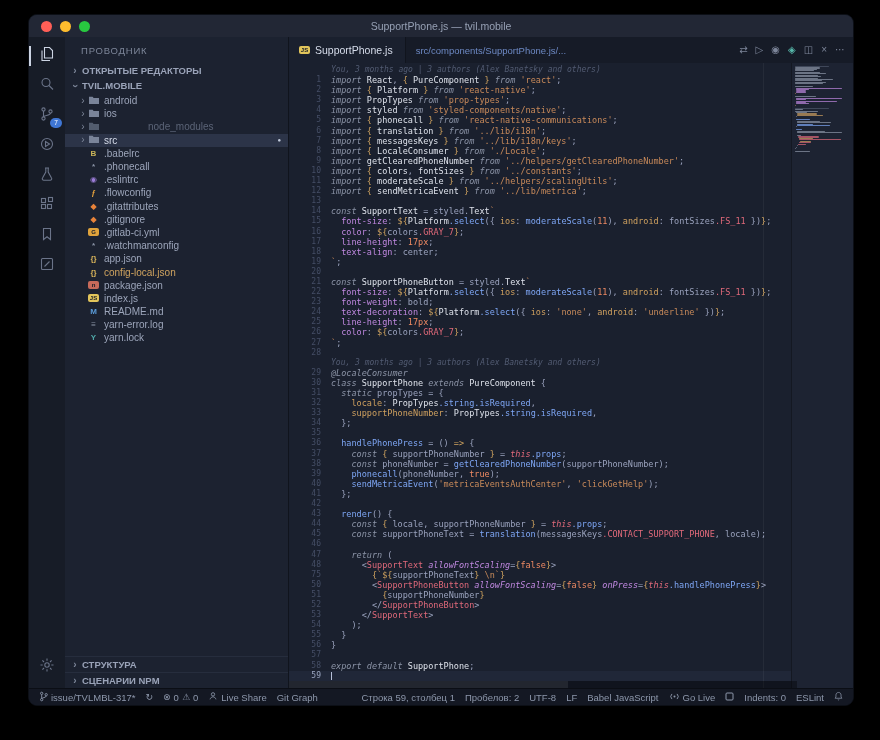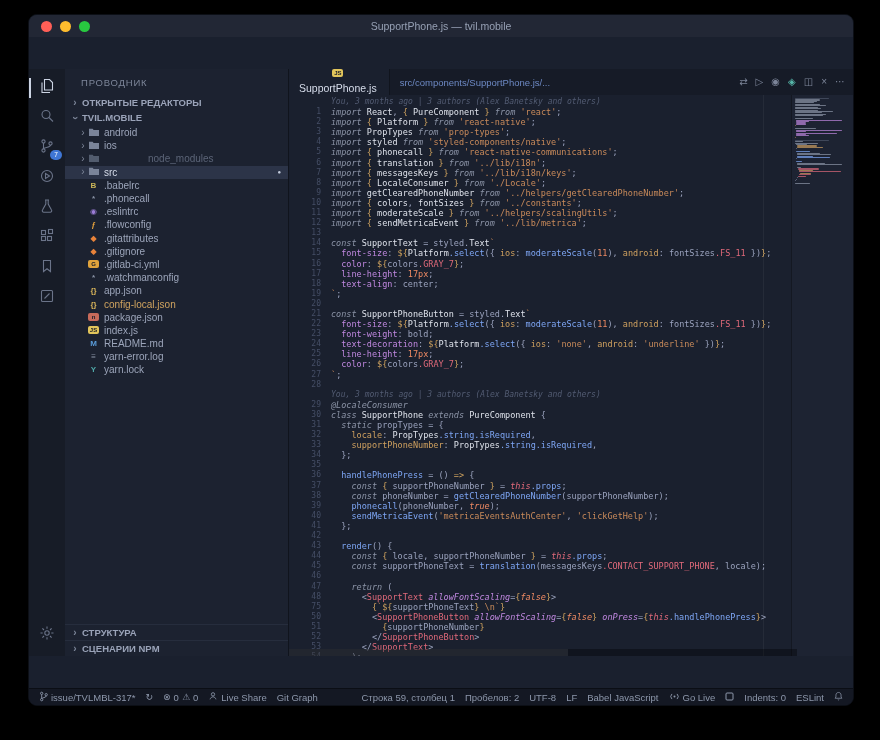--- a/index.html
+++ b/index.html
@@ -1,18 +1,18 @@
 <!DOCTYPE html>
 <html><head>
 <meta charset="utf-8">
 <style>
   html,body{margin:0;padding:0;background:#000;width:880px;height:740px;overflow:hidden;
     font-family:"Liberation Sans","DejaVu Sans",sans-serif;-webkit-font-smoothing:antialiased;}
   .window{position:absolute;left:28px;top:14px;width:824px;height:690px;border-radius:9px;overflow:hidden;
-    background:#1a202e;border:1px solid #0c0f16;box-shadow:0 10px 40px rgba(0,0,0,.7);display:flex;flex-direction:column;gap:32px;}
+    background:#1a202e;border:1px solid #0c0f16;box-shadow:0 10px 40px rgba(0,0,0,.7);display:flex;flex-direction:column;}
   
   .titlebar{height:22px;background:#222735;position:relative;flex:none;display:flex;align-items:center;}
   .traffic{display:flex;gap:8px;margin-left:12px;}
   .tl{width:11px;height:11px;border-radius:50%;}
   .tl.red{background:#ff5f57}.tl.yellow{background:#febc2e}.tl.green{background:#28c840}
   .title{position:absolute;left:0;right:0;text-align:center;font-size:10.5px;color:#96a0b4;pointer-events:none;}
   
   .main{flex:1;display:flex;min-height:0;}
   
   .activitybar{width:36px;background:#171c27;flex:none;display:flex;flex-direction:column;justify-content:space-between;padding:4px 0 6px;}
@@ -36,21 +36,21 @@
   .tree-row.modified .tlabel{color:#cfa35f;}
   .ticon{width:13px;flex:none;text-align:center;font-size:8px;font-weight:700;line-height:9px;margin-right:4px;}
   .ticon.tbox{width:11px;height:8px;border-radius:2px;font-size:6px;line-height:8px;margin-left:1px;margin-right:5px;}
   .tlabel{overflow:hidden;text-overflow:ellipsis;}
   .tdot{margin-left:auto;padding-right:7px;font-size:6px;color:#c3ccdc;}
   .sb-bottom{flex:none;}
   .sb-bottom .sb-section{border-top:1px solid #262d3d;}
   
   .editor{flex:1;display:flex;flex-direction:column;min-width:0;background:#1a202e;}
   .tabbar{height:26px;flex:none;background:#161b27;display:flex;align-items:center;}
-  .tab{height:26px;display:flex;align-items:center;gap:5px;padding:0 12px 0 10px;background:#1a202e;border-right:1px solid #10141d;flex-direction:column;}
+  .tab{height:26px;display:flex;align-items:center;gap:5px;padding:0 12px 0 10px;background:#1a202e;border-right:1px solid #10141d;}
   .tab-label{font-size:10.5px;color:#d6dcea;white-space:nowrap;}
   .tab .ticon{margin:0;}
   .breadcrumb{margin-left:10px;font-size:9.5px;color:#6d89c4;white-space:nowrap;overflow:hidden;flex:1;}
   .editor-actions{display:flex;align-items:center;gap:8px;padding:0 8px;color:#7c8599;flex:none;}
   .ea{font-size:10px;line-height:1;cursor:default;}
   
   .code-area{flex:1;position:relative;overflow:hidden;padding-top:2px;}
   .code-lines{position:absolute;left:0;top:2px;right:56px;}
   .code-row{display:flex;height:10.1px;line-height:10.1px;font-family:"DejaVu Sans Mono",monospace;font-size:8.5px;}
   .code-row.current{background:rgba(110,130,180,0.08);}
@@ -74,21 +74,21 @@
   
   .tk-k{color:#8b93a6;font-style:italic}
   .tk-e{color:#dde1ea;font-weight:400}
   .tk-d{color:#9aa2bd}
   .tk-s{color:#c98a5a}
   .tk-o{color:#d0a35f}
   .tk-f{color:#7ea6f5}
   .tk-p{color:#7ea6f5}
   .tk-c{color:#e0697a}
   .tk-n{color:#ef8a63}
-  .tk-b{color:#ef8a63;font-style:italic}
+  .tk-b{color:#ef8a63;}
   .tk-cs{color:#c088e0}
   .tk-ck{color:#cfa05f}
   .tk-t{color:#e0697a}
   .tk-a{color:#c088e0;font-style:italic}
   .tk-th{color:#e0697a;font-style:italic}
   .tk-dec{color:#8b93a6;font-style:italic}
 </style>
 </head>
 <body>
 

